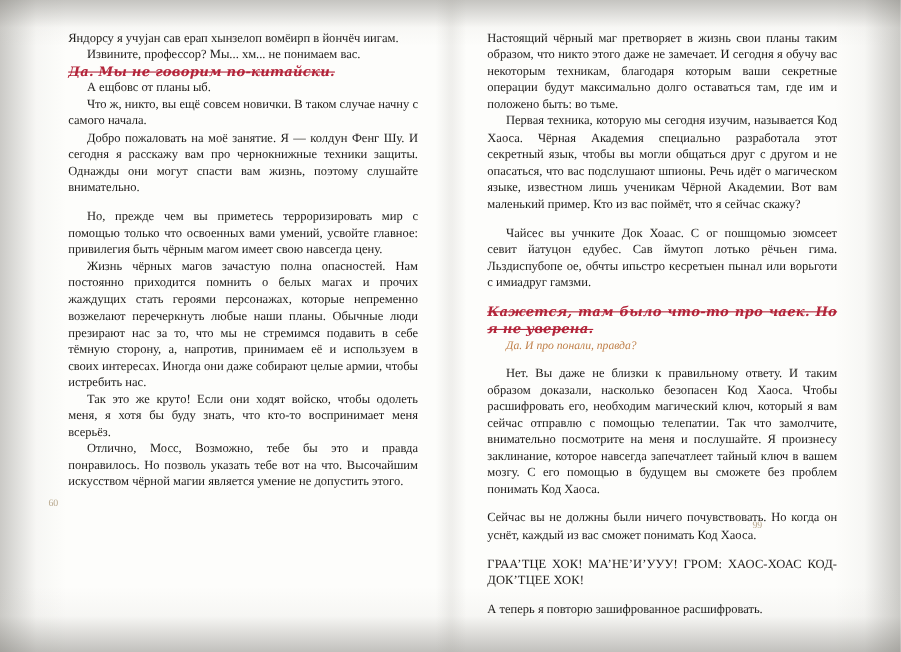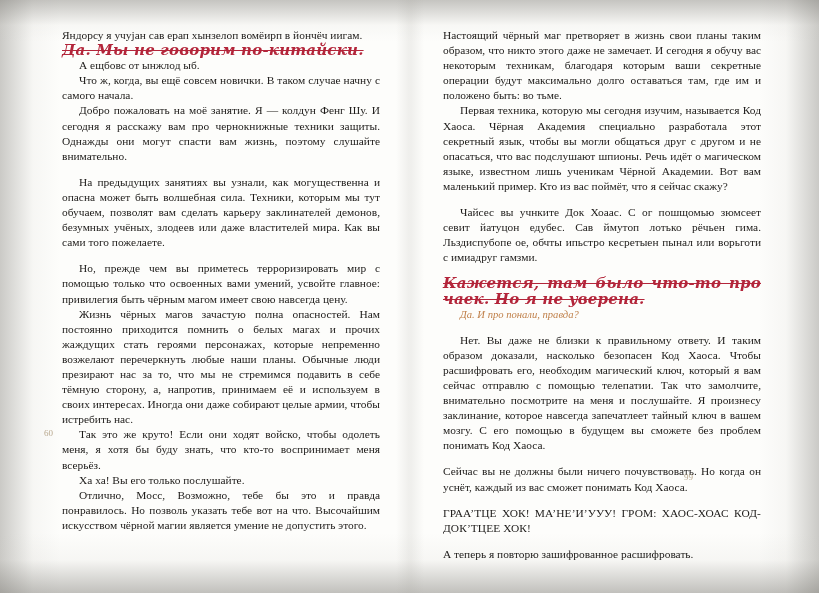--- a/index.html
+++ b/index.html
@@ -60,67 +60,66 @@
     text-indent: 17px;
   }
   p.noindent { text-indent: 0; }
   p.gap { margin-top: 11px; }
 
   .handwritten {
     font-family: "DejaVu Serif", serif;
     font-style: italic;
     font-weight: bold;
     color: #b3253a;
-    font-size: 15px;
+    font-size: 12px;
     letter-spacing: 0.2px;
   }
   .strike {
     text-decoration: line-through;
     text-decoration-color: #b3253a;
   }
   .hand-note {
     font-family: Liberation Serif, serif;
     font-style: italic;
     color: #c0804a;
     font-size: 10.6px;
   }
 
   .folio {
     position: absolute;
     font-family: "Liberation Serif", serif;
     font-size: 9px;
     color: #b9a98f;
   }
-  .folio-left { left: 44px; top: 428px; }
+  .folio-left { left: 44px; top: 452px; }
   .folio-right { left: 684px; top: 472px; }
 
   .shout { letter-spacing: 0.1px; }
 </style>
 </head>
 <body>
 
 <div id="page">
 
   <div class="edge edge-left"></div>
   <div class="edge edge-right"></div>
   <div class="edge edge-top"></div>
   <div class="edge edge-bottom"></div>
   <div class="gutter"></div>
 
   <div class="page-col left">
     <p class="noindent">Яндорсу я учуjан сав ерап хынзелоп вомёирп в йончёч иигам.</p>
+    <p>Извините, профессор? Мы... хм... не понимаем вас.</p>
     <p class="noindent handwritten strike">Да. Мы не говорим по-китайски.</p>
-    <p>А ещбовс от ынжлод ыб.</p>
-    <p>Что ж, когда, вы ещё совсем новички. В таком случае начну с самого начала.</p>
+    <p>А ещбовс от планы ыб.</p>
+    <p>Что ж, никто, вы ещё совсем новички. В таком случае начну с самого начала.</p>
     <p>Добро пожаловать на моё занятие. Я — колдун Фенг Шу. И сегодня я расскажу вам про чернокнижные техники защиты. Однажды они могут спасти вам жизнь, поэтому слушайте внимательно.</p>
-    <p class="gap">На предыдущих занятиях вы узнали, как могущественна и опасна может быть волшебная сила. Техники, которым мы тут обучаем, позволят вам сделать карьеру заклинателей демонов, безумных учёных, злодеев или даже властителей мира. Как вы сами того пожелаете.</p>
     <p class="gap">Но, прежде чем вы приметесь терроризировать мир с помощью только что освоенных вами умений, усвойте главное: привилегия быть чёрным магом имеет свою навсегда цену.</p>
     <p>Жизнь чёрных магов зачастую полна опасностей. Нам постоянно приходится помнить о белых магах и прочих жаждущих стать героями персонажах, которые непременно возжелают перечеркнуть любые наши планы. Обычные люди презирают нас за то, что мы не стремимся подавить в себе тёмную сторону, а, напротив, принимаем её и используем в своих интересах. Иногда они даже собирают целые армии, чтобы истребить нас.</p>
     <p>Так это же круто! Если они ходят войско, чтобы одолеть меня, я хотя бы буду знать, что кто-то воспринимает меня всерьёз.</p>
-    <p>Ха ха! Вы его только послушайте.</p>
     <p>Отлично, Мосс, Возможно, тебе бы это и правда понравилось. Но позволь указать тебе вот на что. Высочайшим искусством чёрной магии является умение не допустить этого.</p>
   </div>
   <div class="folio folio-left">60</div>
 
   <div class="page-col right">
     <p class="noindent">Настоящий чёрный маг претворяет в жизнь свои планы таким образом, что никто этого даже не замечает. И сегодня я обучу вас некоторым техникам, благодаря которым ваши секретные операции будут максимально долго оставаться там, где им и положено быть: во тьме.</p>
     <p>Первая техника, которую мы сегодня изучим, называется Код Хаоса. Чёрная Академия специально разработала этот секретный язык, чтобы вы могли общаться друг с другом и не опасаться, что вас подслушают шпионы. Речь идёт о магическом языке, известном лишь ученикам Чёрной Академии. Вот вам маленький пример. Кто из вас поймёт, что я сейчас скажу?</p>
     <p class="gap">Чайсес вы учнките Док Хоаас. С ог пошщомью зюмсеет севит йатуцон едубес. Сав ймутоп лотько рёчьен гима. Льздиспубопе ое, обчты ипьстро кесретыен пынал или ворьготи с имиадруг гамзми.</p>
     <p class="gap noindent handwritten strike">Кажется, там было что-то про чаек. Но я не уверена.</p>
     <p class="hand-note">Да. И про понали, правда?</p>

